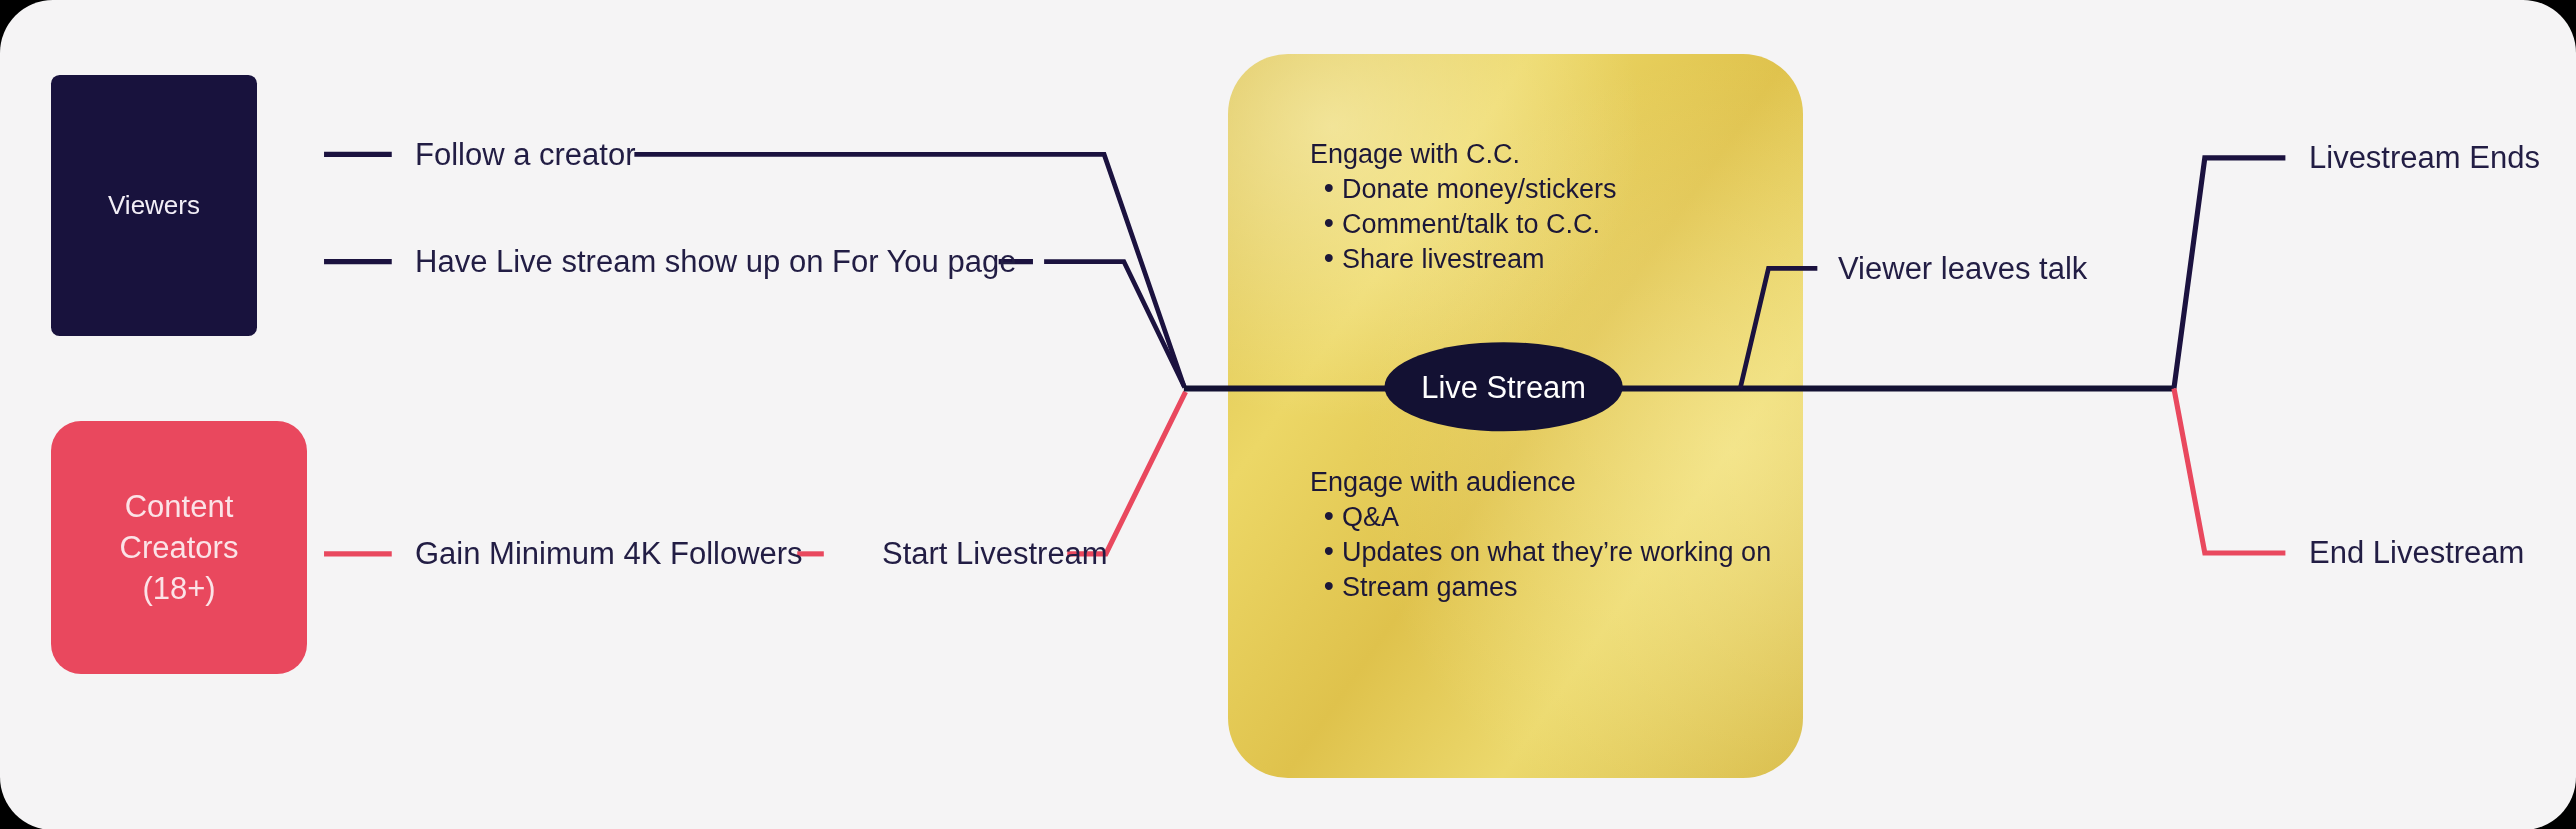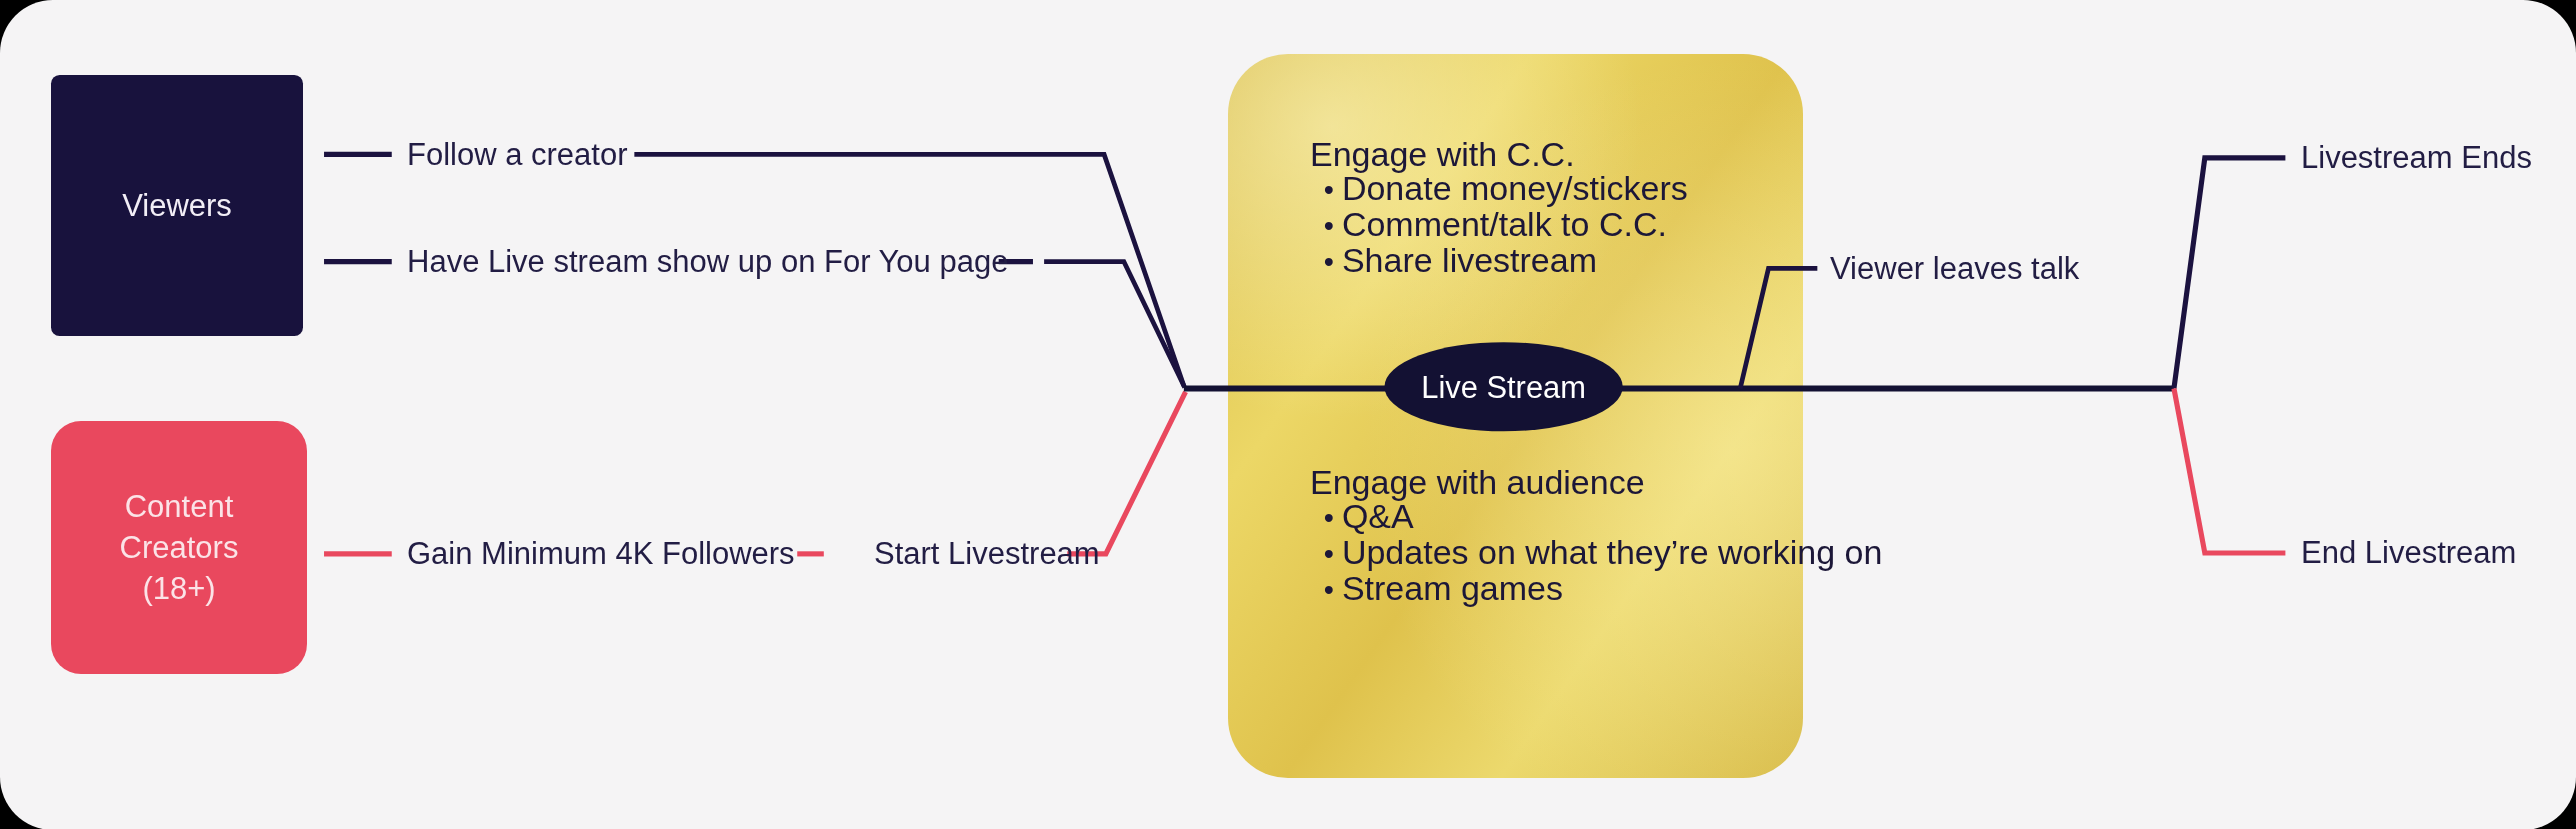--- a/index.html
+++ b/index.html
@@ -1,40 +1,40 @@
 <!DOCTYPE html>
 <html style="font-size:13.7px"><head>
 <meta charset="utf-8">
 <style>
   html,body{margin:0;padding:0;background:#000;}
   .stage{position:relative;width:2576px;height:830px;background:#000;font-family:"Liberation Sans",sans-serif;}
   .canvas{position:absolute;left:0;top:0;width:2576px;height:830px;background:#f5f4f5;border-radius:53px;overflow:hidden;}
   .layer{position:absolute;left:0;top:0;width:2576px;height:830px;}
 
   .actor-box{position:absolute;display:flex;align-items:center;justify-content:center;text-align:center;border-radius:8.6px;}
-  .viewers-box{left:51px;top:75px;width:252px;height:261px;background:#18123d;color:#f2eef6;font-size:31px;}
+  .viewers-box{left:51px;top:75px;width:206px;height:261px;background:#18123d;color:#f2eef6;font-size:26px;}
   .creators-box{left:51px;top:421px;width:256px;height:253px;background:#e9485e;color:#fbe3e7;font-size:31px;border-radius:30px;}
   .creators-box .wrap{width:163px;line-height:41px;}
 
   .yellow-panel{position:absolute;left:1228px;top:54px;width:575px;height:724px;border-radius:60px;
     background:
       radial-gradient(120% 90% at 18% 10%, rgba(255,250,205,0.55) 0%, rgba(255,250,205,0) 45%),
       radial-gradient(130% 110% at 88% 55%, rgba(255,246,185,0.40) 0%, rgba(255,246,185,0) 50%),
       linear-gradient(125deg,#d8bc49 0%,#ecd766 28%,#dfc24c 52%,#ecd96d 72%,#d7ba46 100%);}
 
-  .lbl{position:absolute;color:#221d44;font-size:31px;line-height:31px;white-space:nowrap;}
+  .lbl{position:absolute;color:#221d44;font-size:31px;line-height:31px;white-space:nowrap;margin-left:8px;}
   .lbl-follow{left:407px;top:139px;}
   .lbl-foryou{left:407px;top:246px;}
   .lbl-gain{left:407px;top:538px;}
   .lbl-start{left:874px;top:538px;}
   .lbl-viewer-leaves{left:1830px;top:253px;}
   .lbl-ends{left:2301px;top:142px;}
   .lbl-end{left:2301px;top:537px;}
 
-  .note{position:absolute;color:#1c1738;font-size:34px;line-height:34px;white-space:nowrap;}
+  .note{position:absolute;color:#1c1738;font-size:27px;line-height:34px;white-space:nowrap;}
   .note-top{left:1310px;top:137px;}
   .note-bottom{left:1310px;top:465px;}
   .note ul{margin:0;padding:0;list-style:none;}
   .note li{padding-left:13.7px;}
   .note li::before{content:"\2022\00a0";font-size:29px;}
 
   .node-label{fill:#ffffff;font-family:"Liberation Sans",sans-serif;font-size:36px;}
 </style>
 </head>
 <body>

